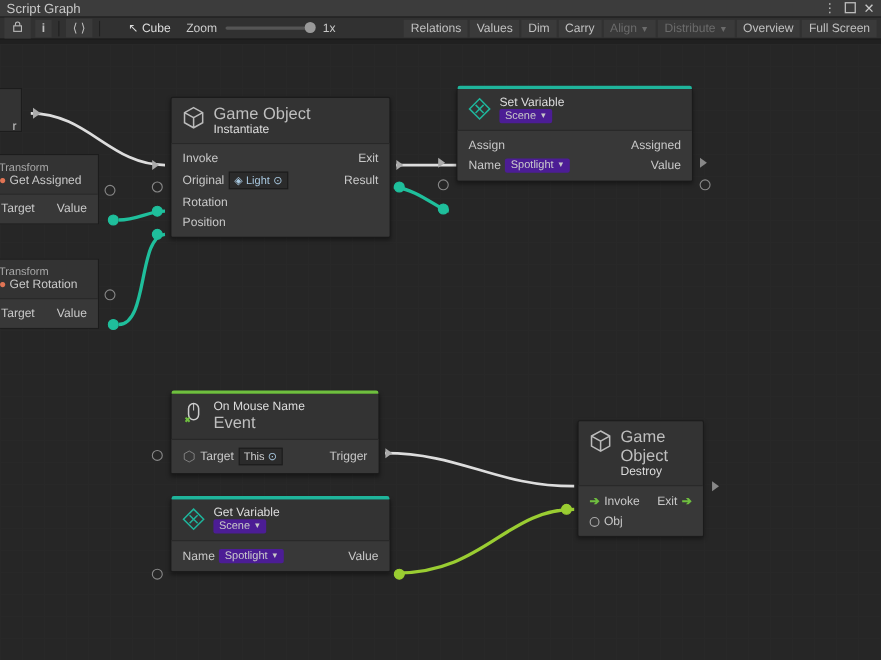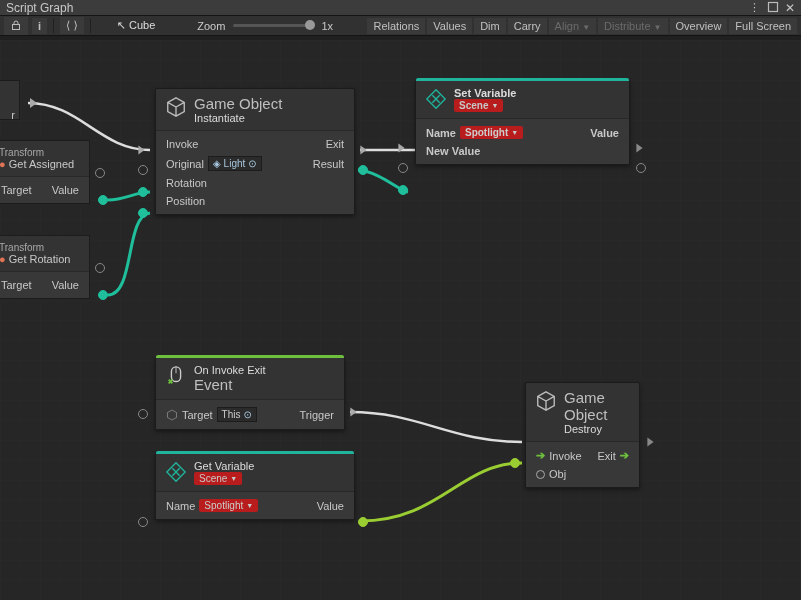--- a/index.html
+++ b/index.html
@@ -28,21 +28,21 @@
 .node-body { background: #383838; border-top: 1px solid #282828; padding: 4px 0; }
 .node-row { display:flex; justify-content: space-between; padding: 3px 10px; font-size: 11px; align-items:center; gap:8px; }
 .node-row .l, .node-row .r { display:flex; align-items:center; gap:4px; }
 .port { width: 9px; height: 9px; border-radius: 50%; border: 1.5px solid #888; display:inline-block; }
 .accent-green { position:absolute; top:-3px; left:0; right:0; height:3px; background:#6fbf3f; border-radius:2px 2px 0 0; }
 .accent-teal  { position:absolute; top:-3px; left:0; right:0; height:3px; background:#1fb49b; border-radius:2px 2px 0 0; }
 .floating-port { position:absolute; width:10px; height:10px; border-radius:50%; background:#fff0; border:1.5px solid #888; }
 .floating-port.filled-green { background:#1fbf9c; border-color:#1fbf9c; }
 .floating-port.filled-lime { background:#9acd32; border-color:#9acd32; }
 .floating-port.hollow { border-color:#888; }
-.dropdown { background:#b91c1c; padding:1px 5px; border-radius:2px; font-size:10px; display:inline-flex; gap:3px; align-items:center; }
+.dropdown { background:#4c1d95; padding:1px 5px; border-radius:2px; font-size:10px; display:inline-flex; gap:3px; align-items:center; }
 .dropdown .tri { font-size:7px; }
 .field { background:#2b2b2b; border:1px solid #1c1c1c; padding:1px 4px; font-size:10px; display:inline-flex; gap:3px; align-items:center; color:#a8c8e0;}
 .tri-play { display:inline-block; width:0; height:0; border-top:5px solid transparent; border-bottom:5px solid transparent; border-left:7px solid #aaa; }
 .arrow-green { color:#6fbf3f; font-weight:bold; }
 svg.wires { position:absolute; inset:0; pointer-events:none; }
 .small-node { position:absolute; background:#333; border:1px solid #1c1c1c; }
 .lock-icon { width:12px; height:12px; }
 </style>
 </head>
 <body>
@@ -61,21 +61,21 @@
 <div class="toolbar">
   <button class="tool-btn"><svg class="lock-icon" viewBox="0 0 12 12">
         <rect x="2.5" y="5.5" width="7" height="5" fill="none" stroke="#bbb"></rect>
         <path d="M4 5.5 V4 a2 2 0 0 1 4 0 V5.5" fill="none" stroke="#bbb"></path>
       </svg></button>
   <button class="tool-btn" style="font-weight:bold;">i</button>
   <span class="tool-sep"></span>
   <button class="tool-btn">⟨ ⟩</button>
   <span class="tool-sep"></span>
   <span style="color:#ddd;margin-left:20px;">↖ <span>Cube</span></span>
-  <span style="margin-left:38px; color:#ccc;">Zoom</span>
+  <span style="margin-left:10px; color:#ccc;">Zoom</span>
   <div class="zoom-slider">
       <div class="zoom-thumb"></div>
     </div>
   <span>1x</span>
   <div class="toolbuttons-right">
     <button class="tool-btn">Relations</button>
     <button class="tool-btn">Values</button>
     <button class="tool-btn">Dim</button>
     <button class="tool-btn">Carry</button>
     <button class="tool-btn faded"><span>Align</span> <span style="font-size:8px;">▼</span></button>
@@ -175,72 +175,72 @@
         </div>
     </div>
   </div>
   <span class="tri-play" style="position:absolute; left:138px; top:105px; transform:scale(0.9)"></span>
   <span class="floating-port hollow" style="left:138px; top:125px;"></span>
   <span class="floating-port filled-green" style="left:138px; top:147px;"></span>
   <span class="floating-port filled-green" style="left:138px; top:168px;"></span>
   <span class="tri-play" style="position:absolute; left:360px; top:105px; transform:scale(0.9)"></span>
   <span class="floating-port filled-green" style="left:358px; top:125px;"></span>
 
-  <div class="node" style="left:415px; top:40px; width:215px;font-weight:bold;">
+  <div class="node" style="left:415px; top:40px; width:215px;">
     <div class="accent-teal"></div>
     <div class="node-header">
       <div class="nicon">
           <svg width="22" height="22" viewBox="0 0 24 24">
             <polygon points="12,2 22,12 12,22 2,12" fill="none" stroke="#1fb49b" stroke-width="1.5"></polygon>
             <path d="M8 8 L16 16 M16 8 L8 16" stroke="#1fb49b" stroke-width="1.5"></path>
           </svg>
         </div>
       <div class="ntext">
           <div class="nsub">Set Variable</div>
           <div><span class="dropdown">
               <span>Scene</span>
               <span class="tri">▼</span>
             </span></div>
         </div>
     </div>
     <div class="node-body">
       <div class="node-row">
+          <span>Assign</span>
+          <span>Assigned</span>
+        </div>
+      <div class="node-row">
           <span class="l">
             <span>Name</span> 
             <span class="dropdown">
               <span style="color:#ccc;">Spotlight</span>
               <span class="tri">▼</span>
             </span>
           </span>
           <span>Value</span>
         </div>
-      <div class="node-row">
-          <span>New Value</span>
-          <span></span>
-        </div>
     </div>
   </div>
   <span class="tri-play" style="position:absolute; left:398px; top:103px; transform:scale(0.9)"></span>
   <span class="floating-port hollow" style="left:398px; top:123px;"></span>
   <span class="floating-port filled-green" style="left:398px; top:145px;"></span>
   <span class="tri-play" style="position:absolute; left:636px; top:103px; transform:scale(0.9); border-left-color:#888;"></span>
   <span class="floating-port hollow" style="left:636px; top:123px;"></span>
 
   <div class="node" style="left:155px; top:317px; width:190px;">
     <div class="accent-green"></div>
     <div class="node-header">
       <div class="nicon">
           <svg width="22" height="22" viewBox="0 0 24 24">
             <rect x="7" y="2" width="10" height="16" rx="5" fill="none" stroke="#ccc" stroke-width="1.5"></rect>
             <line x1="12" y1="2" x2="12" y2="9" stroke="#ccc"></line>
             <path d="M4 20 L8 16 M4 16 L8 20" stroke="#6fbf3f" stroke-width="2"></path>
           </svg>
         </div>
       <div class="ntext">
-          <div class="nsub">On Invoke Exit</div>
+          <div class="nsub">On Mouse Name</div>
           <div class="ntitle">Event</div>
         </div>
     </div>
     <div class="node-body">
       <div class="node-row">
           <span class="l">
             <svg width="12" height="12" viewBox="0 0 24 24">
               <path d="M12 2 L21 7 L21 17 L12 22 L3 17 L3 7 Z" fill="none" stroke="#bbb"></path>
             </svg> 
             <span>Target</span> 

